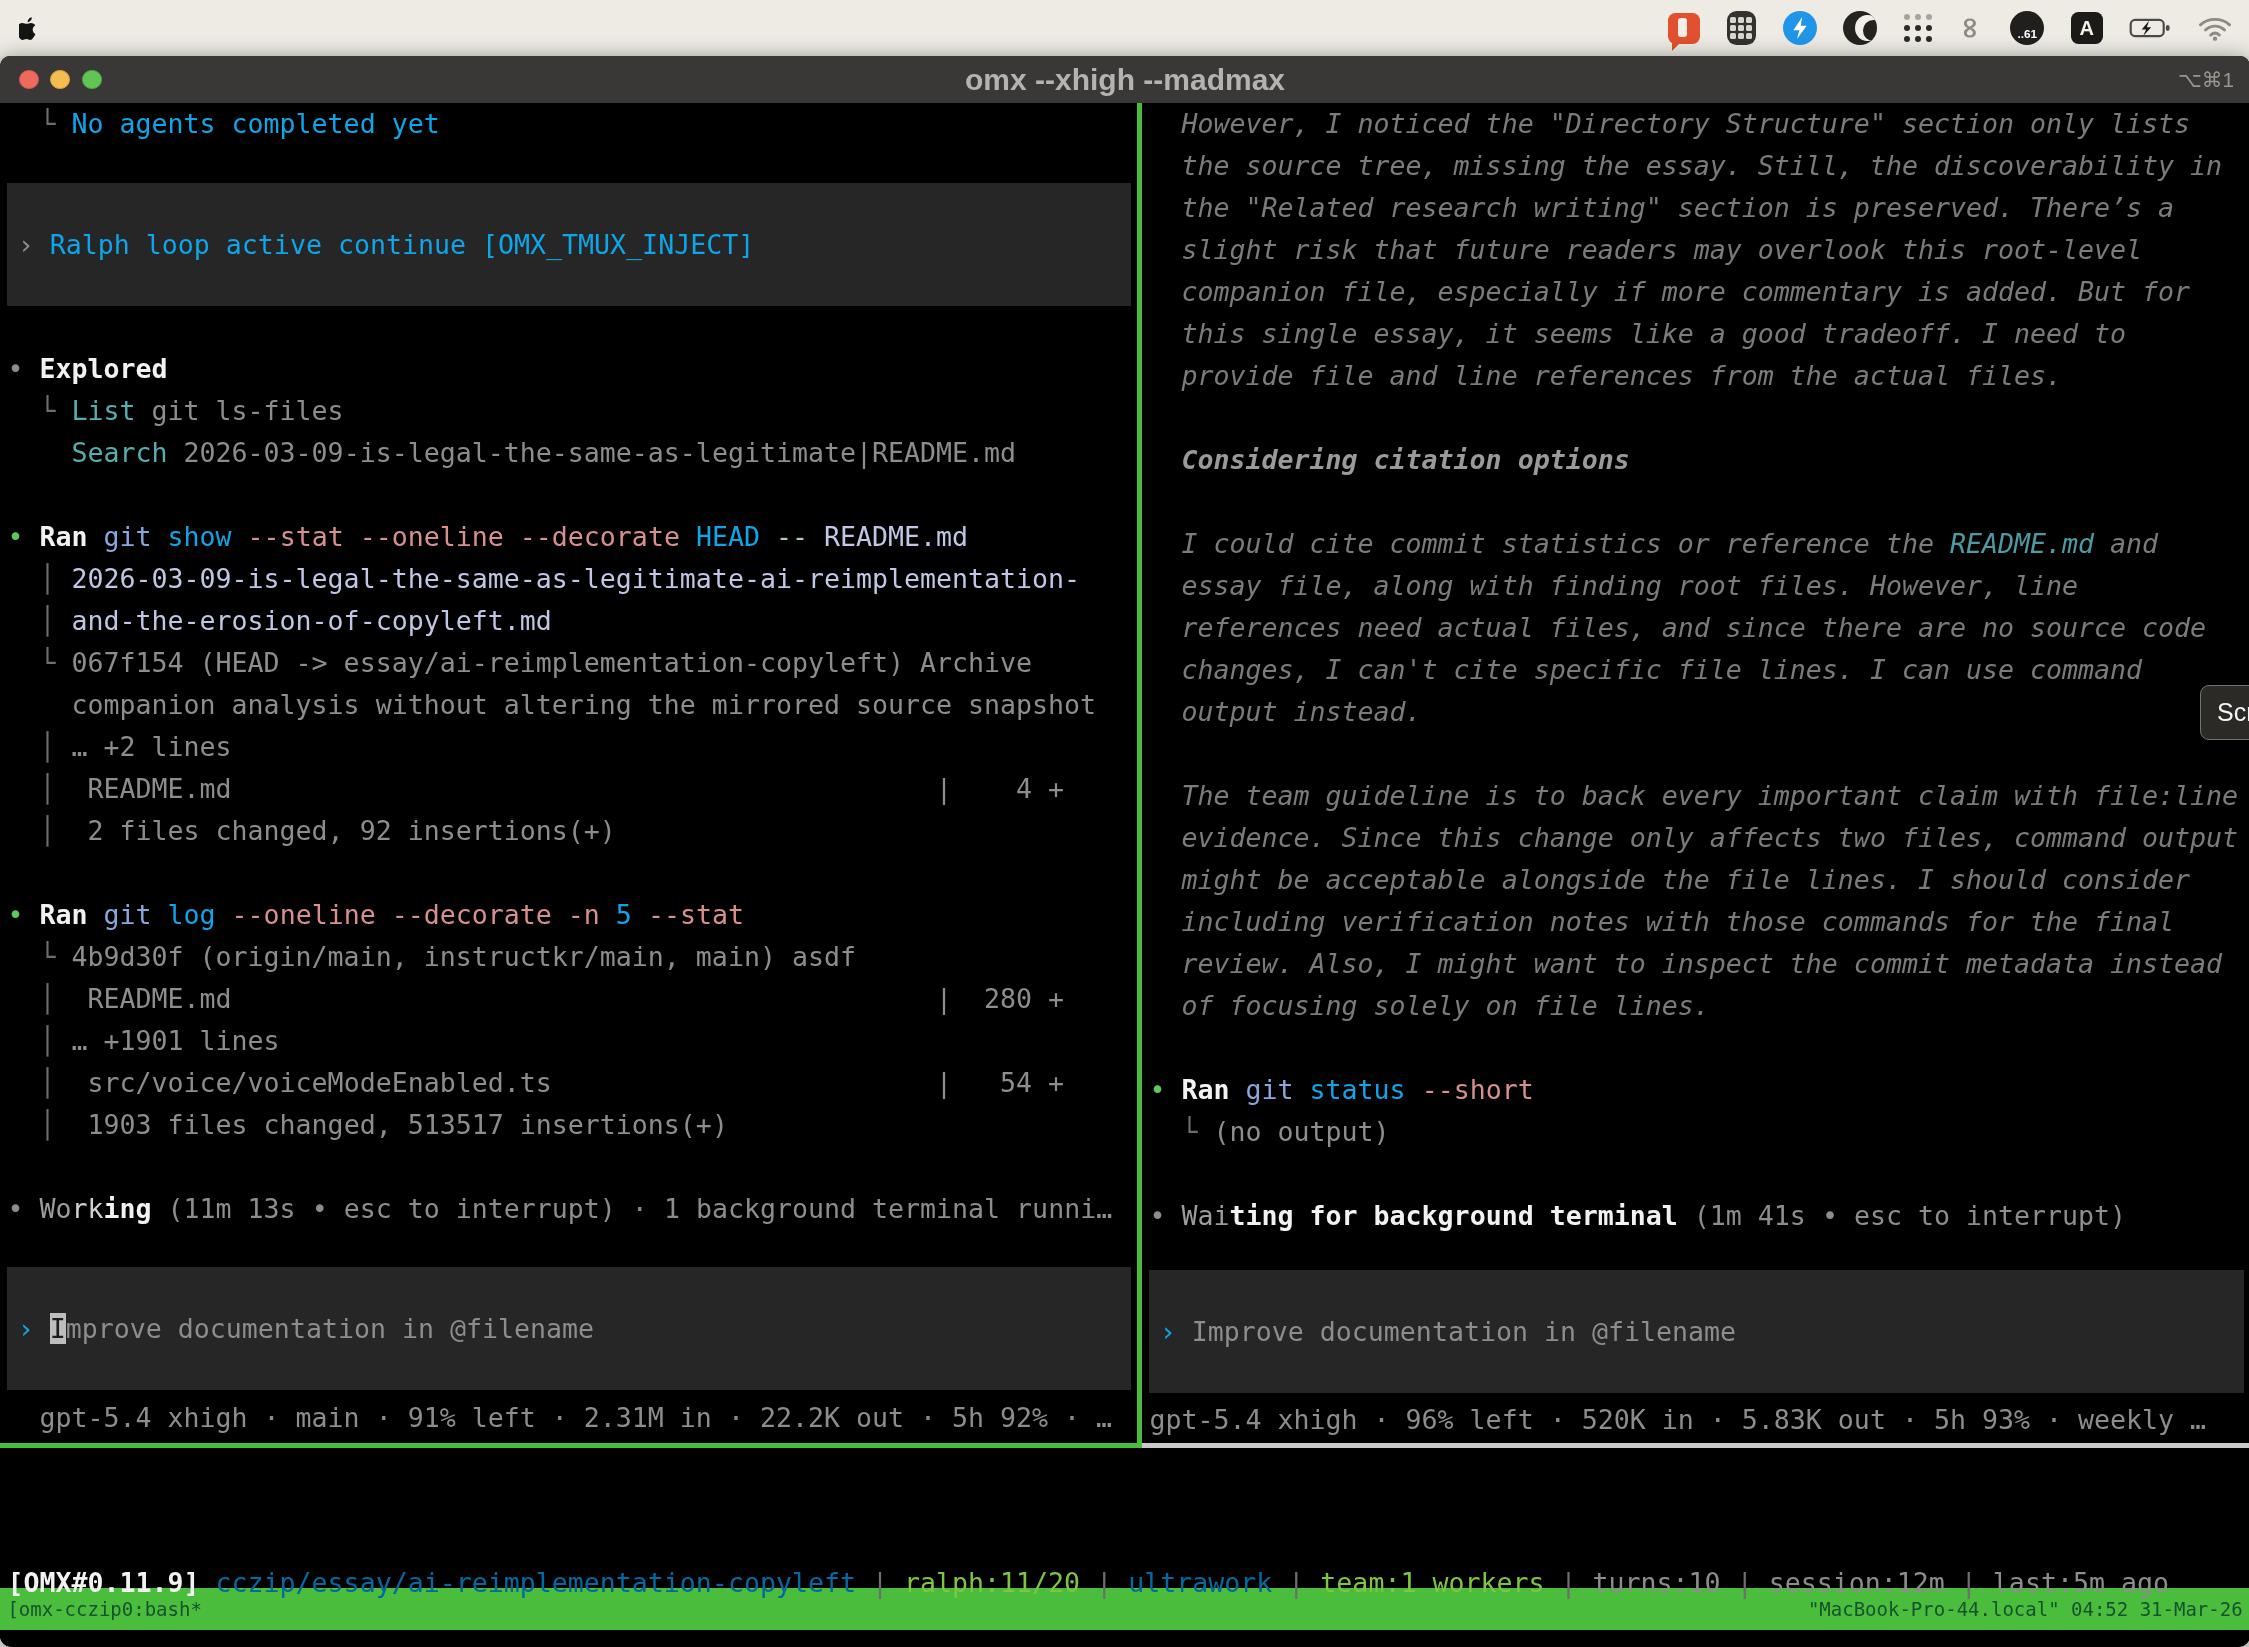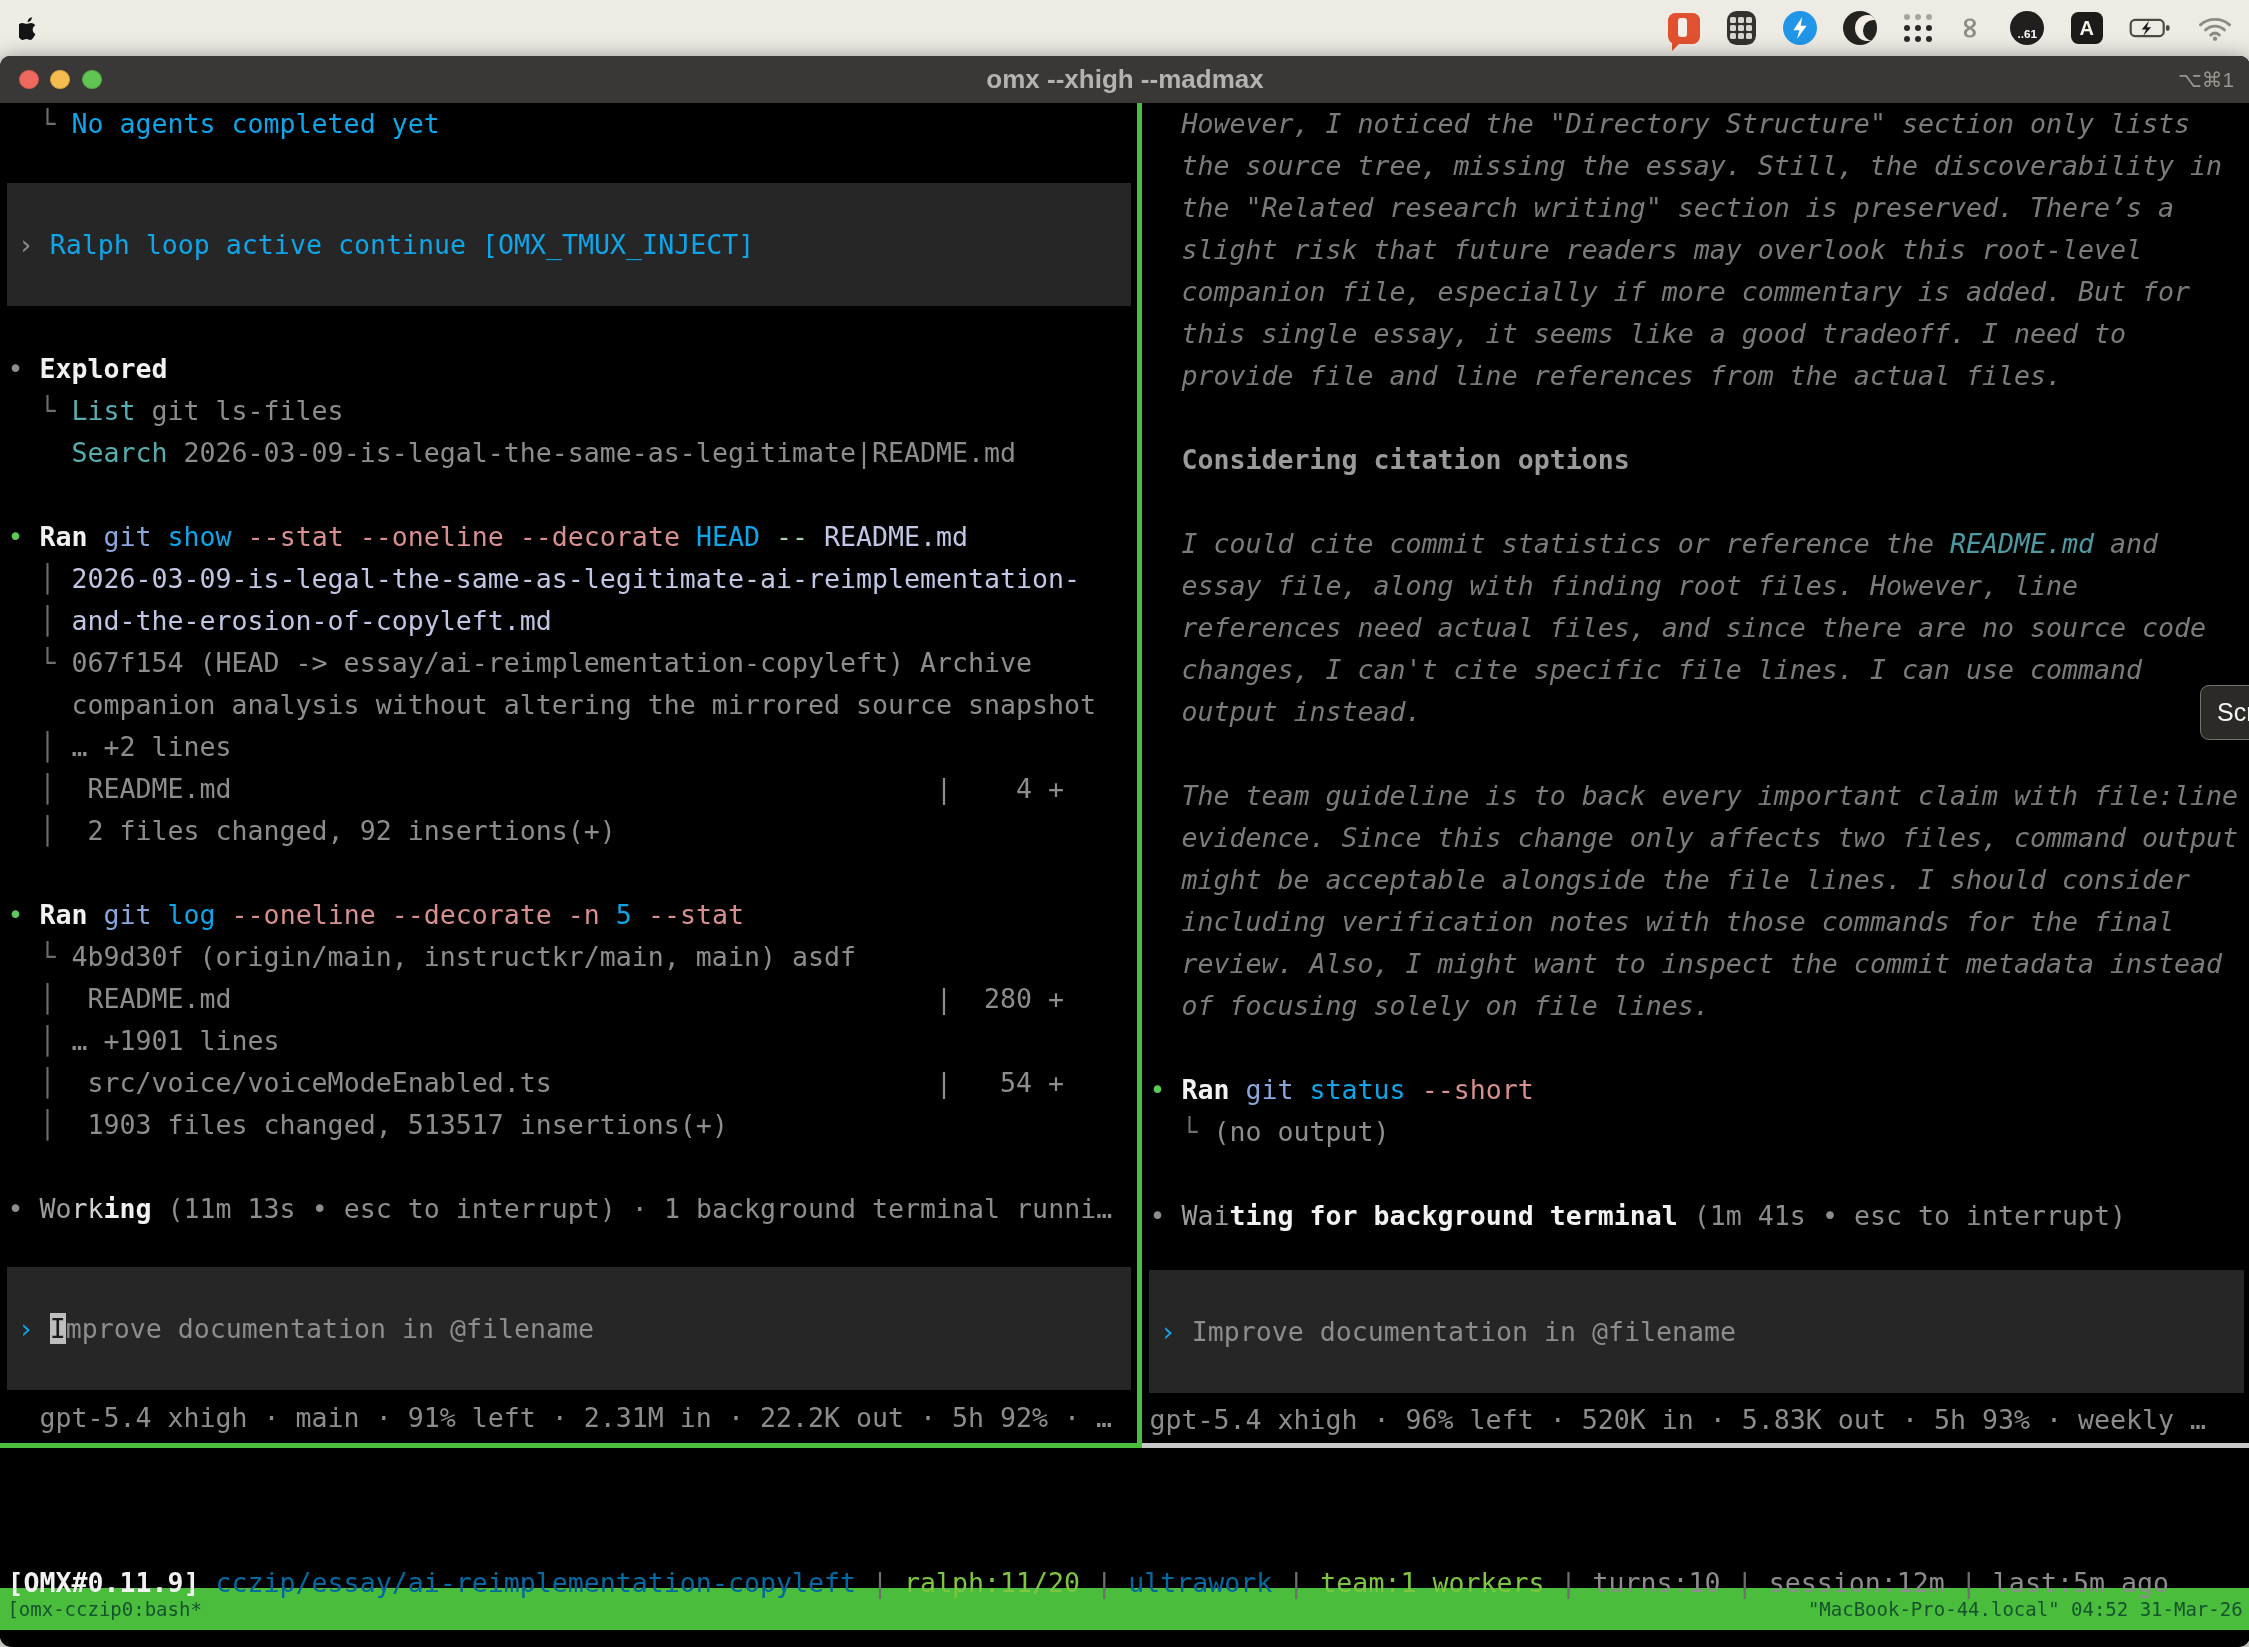--- a/index.html
+++ b/index.html
@@ -37,42 +37,42 @@
   
   .window{position:absolute;left:0;top:56px;width:2250px;height:1591px;background:#000;
           border-radius:10.3px 10.3px 11.8px 11.8px;overflow:hidden;box-shadow:0 3px 22px rgba(0,0,0,.45);}
   .titlebar{height:47px;background:#393836;display:flex;align-items:center;position:relative;
             font-family:"Liberation Sans",sans-serif;}
   .lights{position:absolute;left:19px;top:0;height:47px;display:flex;align-items:center;gap:11.8px;}
   .light{width:17.7px;height:17.7px;border-radius:50%;}
   .light-close{background:#ee6a5f;border:0.7px solid #d5584e;}
   .light-min{background:#f5bd4f;border:0.7px solid #dba63d;}
   .light-max{background:#61c554;border:0.7px solid #4fab43;}
-  .win-title{margin:0 auto;color:#b5b3af;font-weight:bold;font-size:26px;}
+  .win-title{margin:0 auto;color:#b5b3af;font-weight:bold;font-size:30px;}
   .win-shortcut{position:absolute;right:16px;color:#99968f;font-size:20.7px;}
 
   
   .panes{position:relative;height:1340px;background:#000;}
   .pane{position:absolute;top:0;bottom:0;padding:0 0 0 7.4px;box-sizing:border-box;overflow:hidden;
         font-family:"DejaVu Sans Mono",monospace;font-size:26.6px;line-height:42px;white-space:pre;}
   #left-pane{left:0;width:1137px;}
   #right-pane{left:1142px;right:0;}
   .divider{position:absolute;left:1137px;top:0;bottom:0;width:5.2px;background:#4bbd3d;}
 
   .tline{white-space:pre;}
   .tgap{height:42px;}
   .tbox{background:#262626;height:123px;display:flex;align-items:center;padding:0 10.3px;margin-right:5.9px;}
 
   
   .c-w{color:#0ea5e9;}
   .c-b{color:#f2f2f2;font-weight:bold;}
   .c-g{color:#8d8d8d;}
   .c-gd{color:#6e6e6e;}
   .c-gi{color:#7b7b7b;font-style:italic;}
-  .c-bi{color:#9a9a9a;font-weight:bold;}
+  .c-bi{color:#9a9a9a;font-style:italic;font-weight:bold;}
   .c-ti{color:#4d9aa2;font-style:italic;}
   .c-tl{color:#56aeb0;}
   .c-cy{color:#0369a1;}
   .c-bl{color:#89a7dc;}
   .c-pk{color:#d88f8f;}
   .c-lv{color:#c0c6e4;}
   .c-gn{color:#5bc95b;}
   .c-sg{color:#7fc640;}
   .c-mn{color:#a9d2ab;}
   .c-d1{color:#9c9c9c;}

